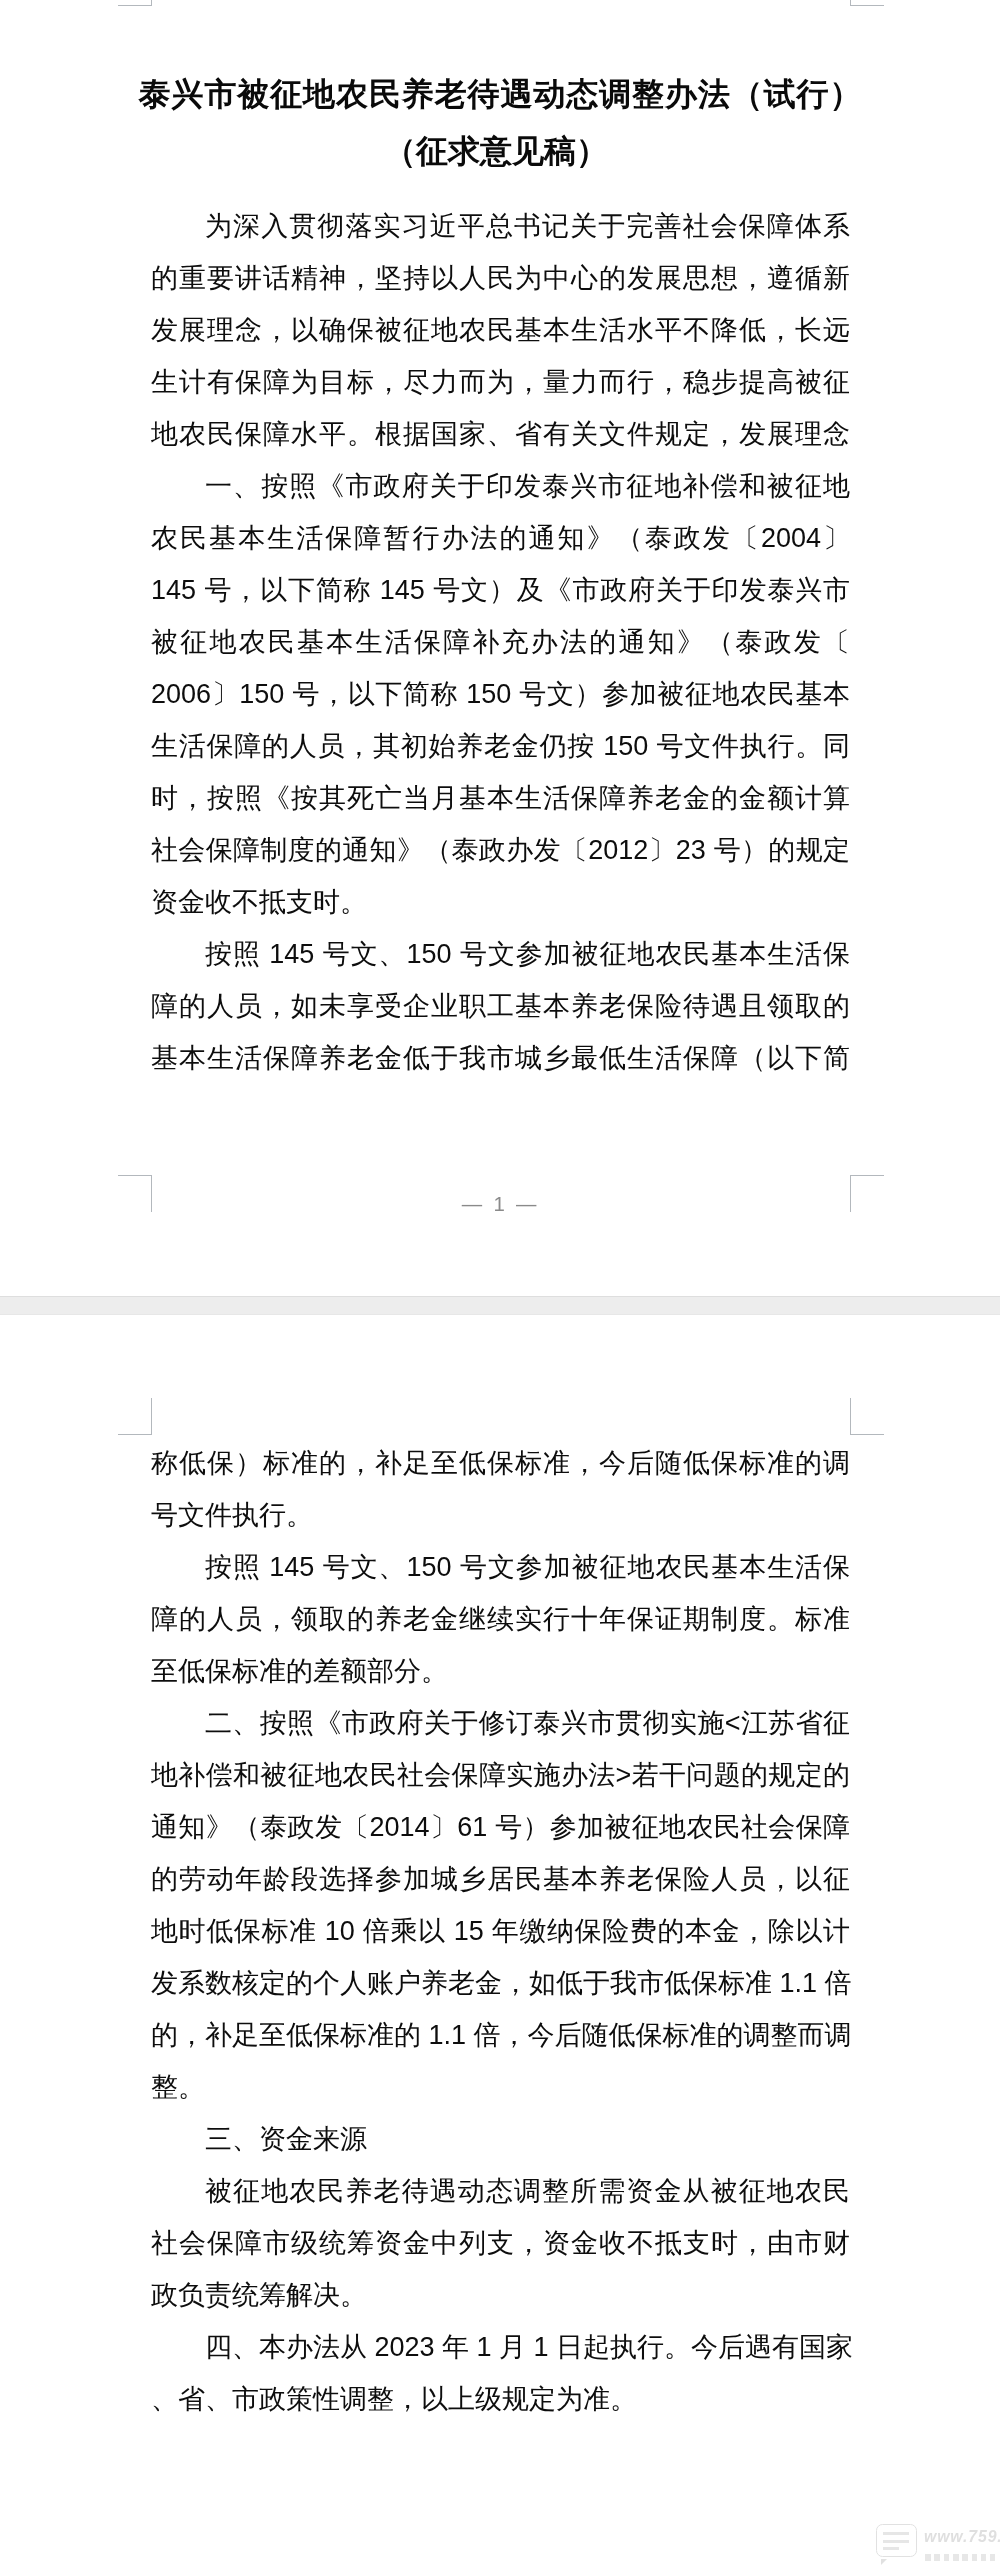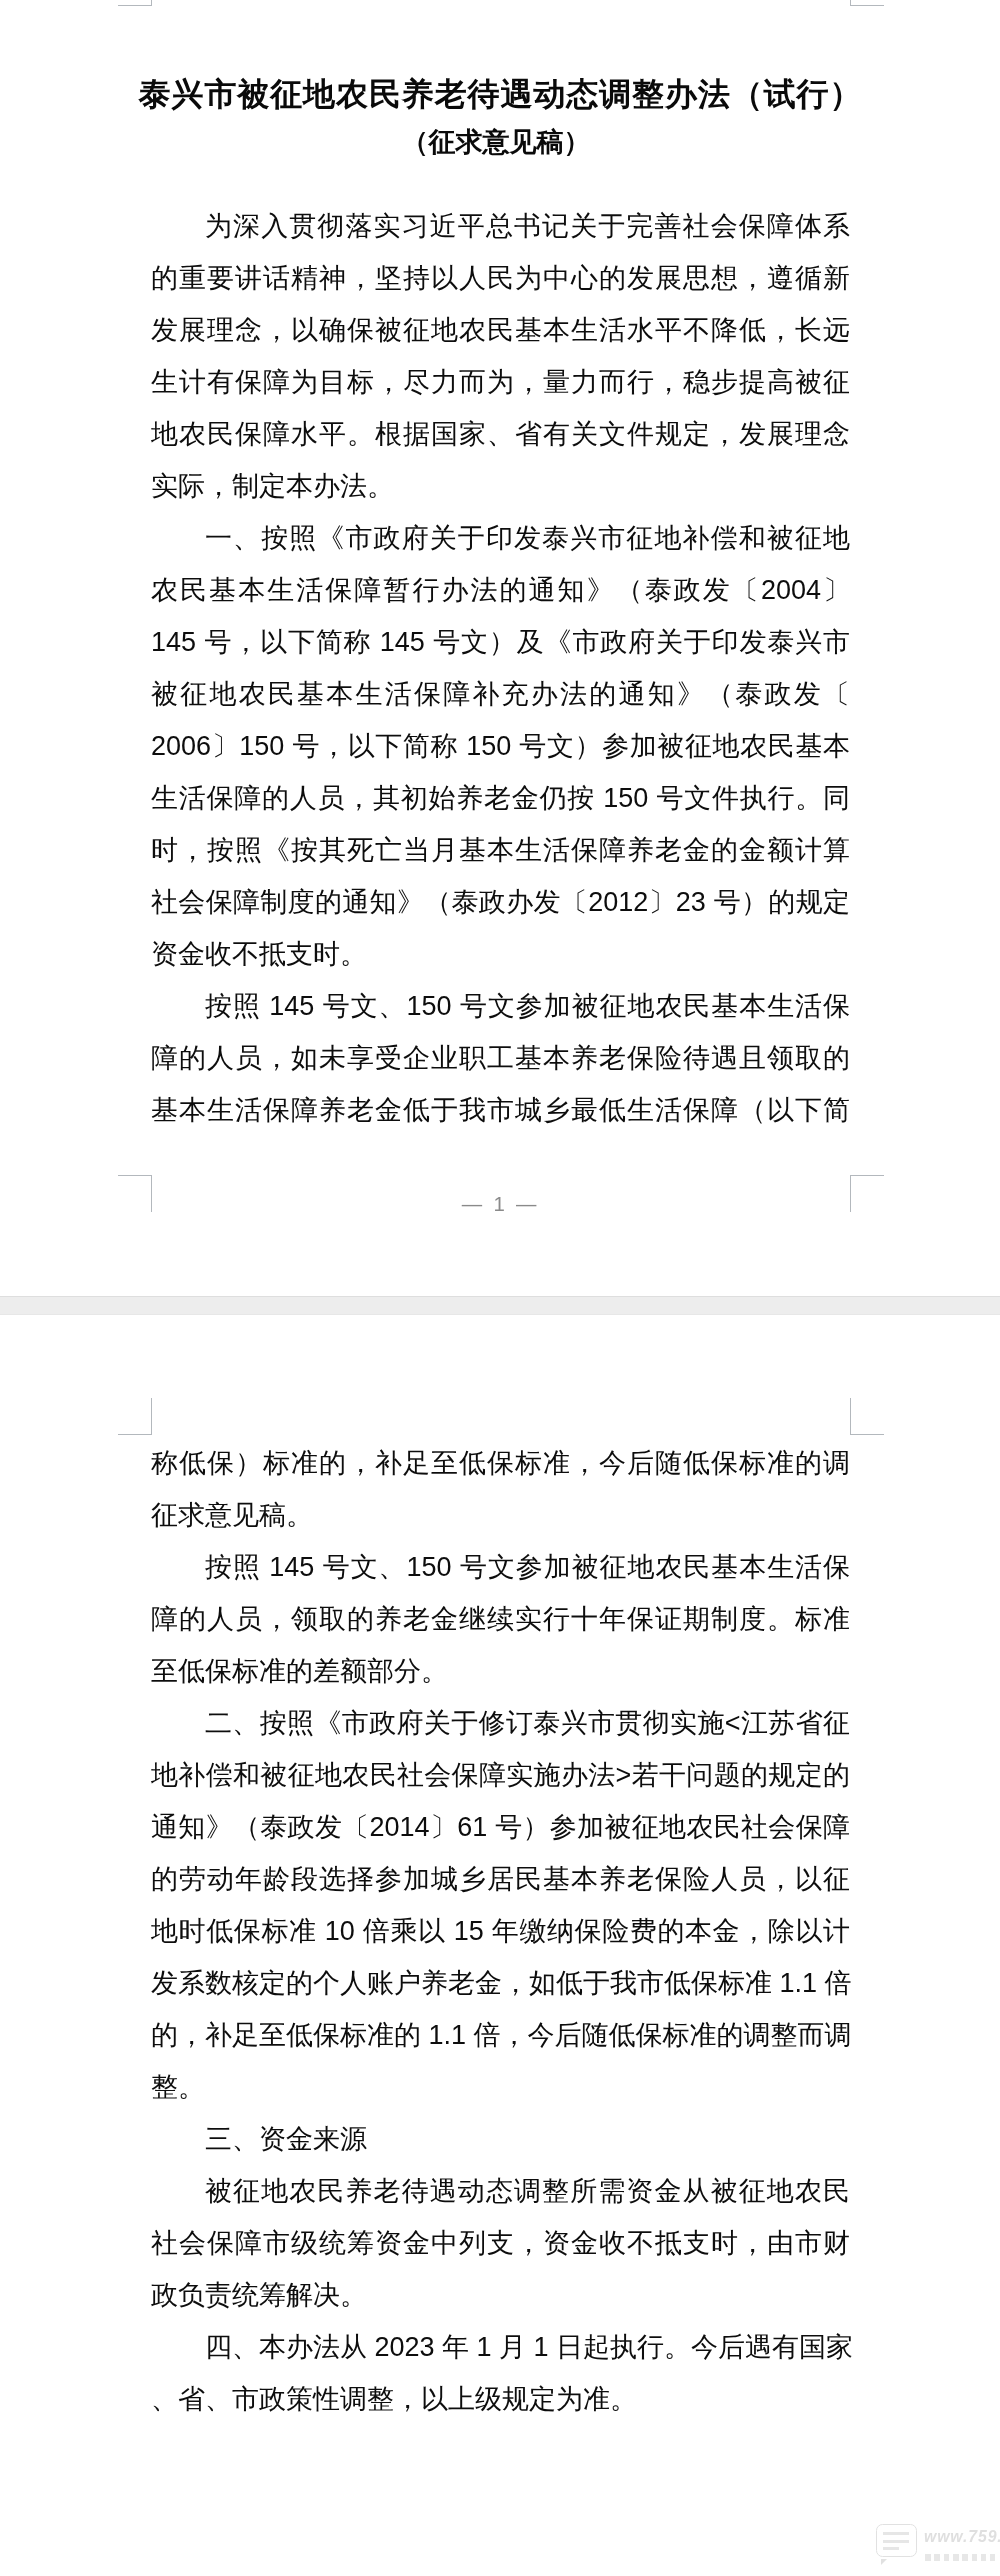--- a/index.html
+++ b/index.html
@@ -11,22 +11,22 @@
     font-family:"Liberation Sans","DejaVu Sans",sans-serif;
     color:#111;
   }
   
   .doc-title{
     position:absolute;top:61px;left:0;width:1001px;
     text-align:center;font-size:32px;font-weight:700;
     letter-spacing:0.9px;color:#0a0a0a;margin-top:12px;
   }
   .doc-subtitle{
-    position:absolute;top:124px;left:0;width:992px;
-    text-align:center;font-size:27px;font-weight:700;color:#0a0a0a;
+    position:absolute;top:130px;left:0;width:992px;
+    text-align:center;font-size:32px;font-weight:700;color:#0a0a0a;
   }
   
   .body-block{position:absolute;left:151px;width:699px;}
   .p1-body{top:200px;}
   .p2-body{top:1437px;}
   .line{
     height:52px;line-height:52px;font-size:27px;color:#0d0d0d;
     text-align:justify;text-align-last:justify;
     white-space:nowrap;
   }
@@ -85,21 +85,20 @@
 
   <div class="doc-title">泰兴市被征地农民养老待遇动态调整办法（试行）</div>
   <div class="doc-subtitle">（征求意见稿）</div>
 
   <div class="body-block p1-body">
       <div class="line indent">为深入贯彻落实习近平总书记关于完善社会保障体系</div>
       <div class="line">的重要讲话精神，坚持以人民为中心的发展思想，遵循新</div>
       <div class="line">发展理念，以确保被征地农民基本生活水平不降低，长远</div>
       <div class="line">生计有保障为目标，尽力而为，量力而行，稳步提高被征</div>
       <div class="line">地农民保障水平。根据国家、省有关文件规定，发展理念</div>
-      <div class="line end">实际，制定本办法。</div>
       <div class="line indent">一、按照《市政府关于印发泰兴市征地补偿和被征地</div>
       <div class="line">农民基本生活保障暂行办法的通知》（泰政发〔2004〕</div>
       <div class="line">145 号，以下简称 145 号文）及《市政府关于印发泰兴市</div>
       <div class="line">被征地农民基本生活保障补充办法的通知》（泰政发〔</div>
       <div class="line">2006〕150 号，以下简称 150 号文）参加被征地农民基本</div>
       <div class="line">生活保障的人员，其初始养老金仍按 150 号文件执行。同</div>
       <div class="line">时，按照《按其死亡当月基本生活保障养老金的金额计算</div>
       <div class="line">社会保障制度的通知》（泰政办发〔2012〕23 号）的规定</div>
       <div class="line end">资金收不抵支时。</div>
       <div class="line indent">按照 145 号文、150 号文参加被征地农民基本生活保</div>
@@ -109,21 +108,21 @@
 
   <div class="page-number">— 1 —</div>
 
   <div class="page-separator"></div>
 
   <div class="corner c-tl2"></div>
   <div class="corner c-tr2"></div>
 
   <div class="body-block p2-body">
       <div class="line">称低保）标准的，补足至低保标准，今后随低保标准的调</div>
-      <div class="line end">征求意见稿。</div>
+      <div class="line end">号文件执行。</div>
       <div class="line indent">按照 145 号文、150 号文参加被征地农民基本生活保</div>
       <div class="line">障的人员，领取的养老金继续实行十年保证期制度。标准</div>
       <div class="line end">至低保标准的差额部分。</div>
       <div class="line indent">二、按照《市政府关于修订泰兴市贯彻实施&lt;江苏省征</div>
       <div class="line">地补偿和被征地农民社会保障实施办法&gt;若干问题的规定的</div>
       <div class="line">通知》（泰政发〔2014〕61 号）参加被征地农民社会保障</div>
       <div class="line">的劳动年龄段选择参加城乡居民基本养老保险人员，以征</div>
       <div class="line">地时低保标准 10 倍乘以 15 年缴纳保险费的本金，除以计</div>
       <div class="line">发系数核定的个人账户养老金，如低于我市低保标准 1.1 倍</div>
       <div class="line">的，补足至低保标准的 1.1 倍，今后随低保标准的调整而调</div>

